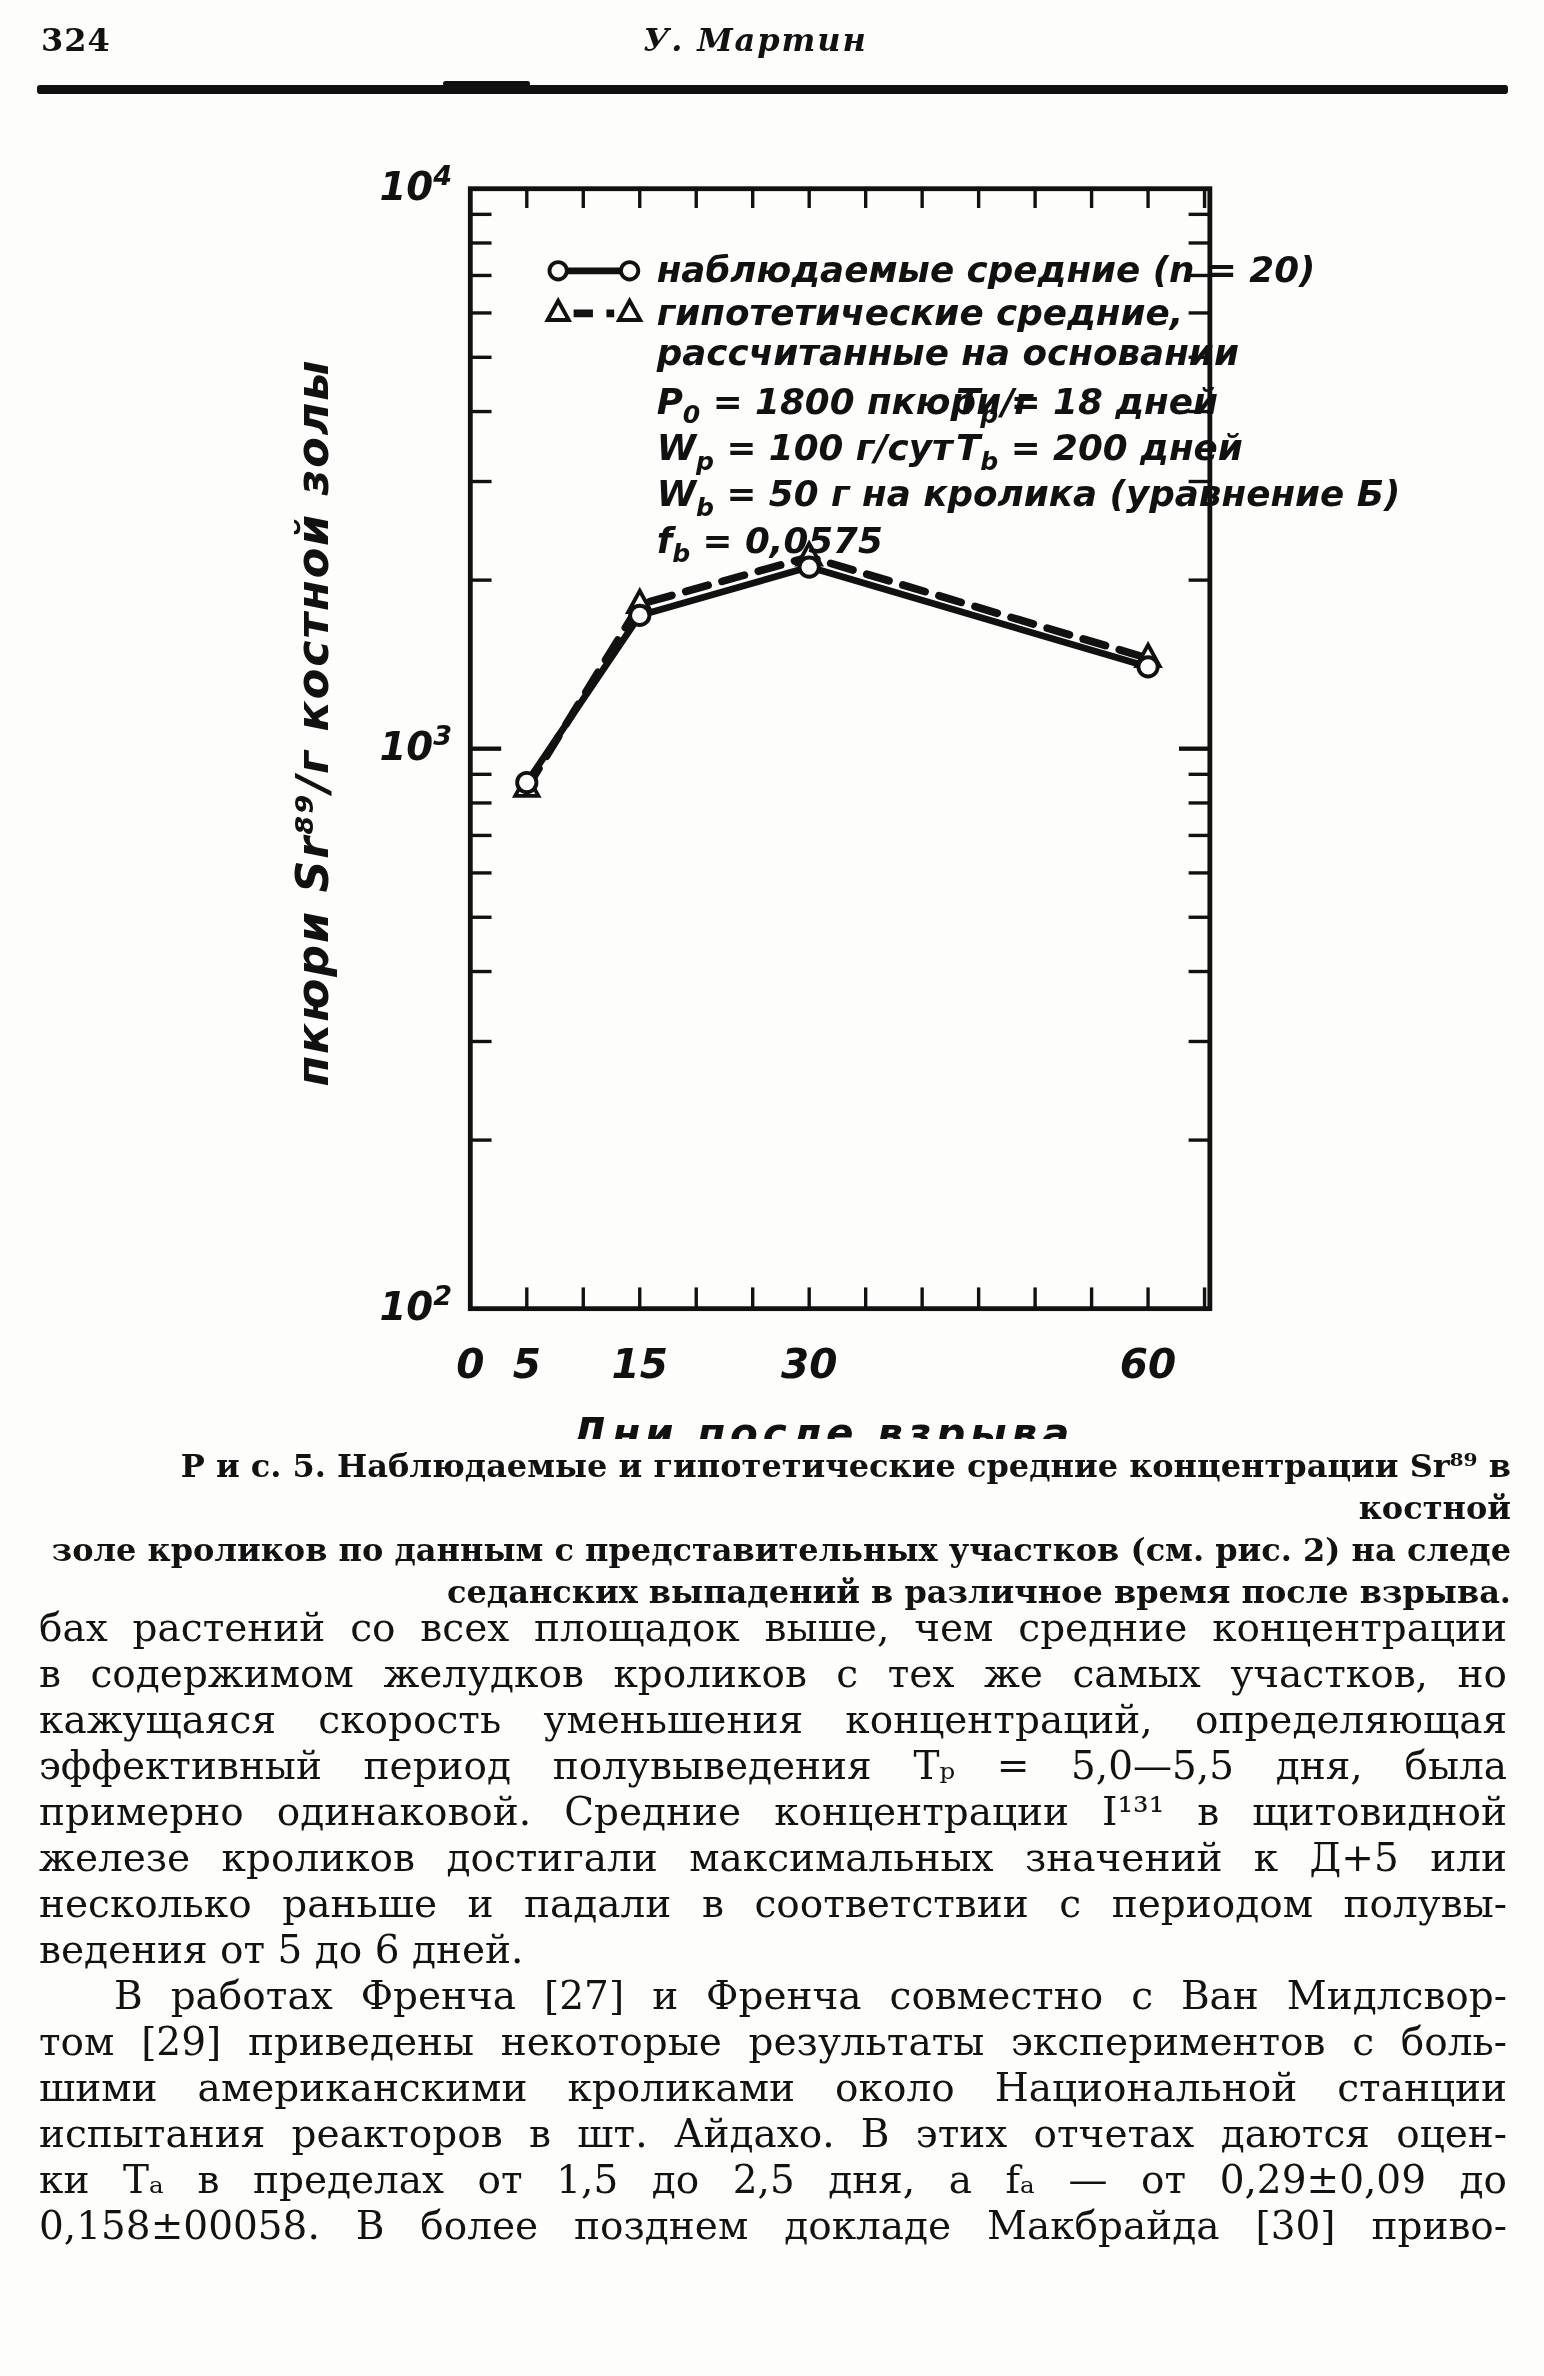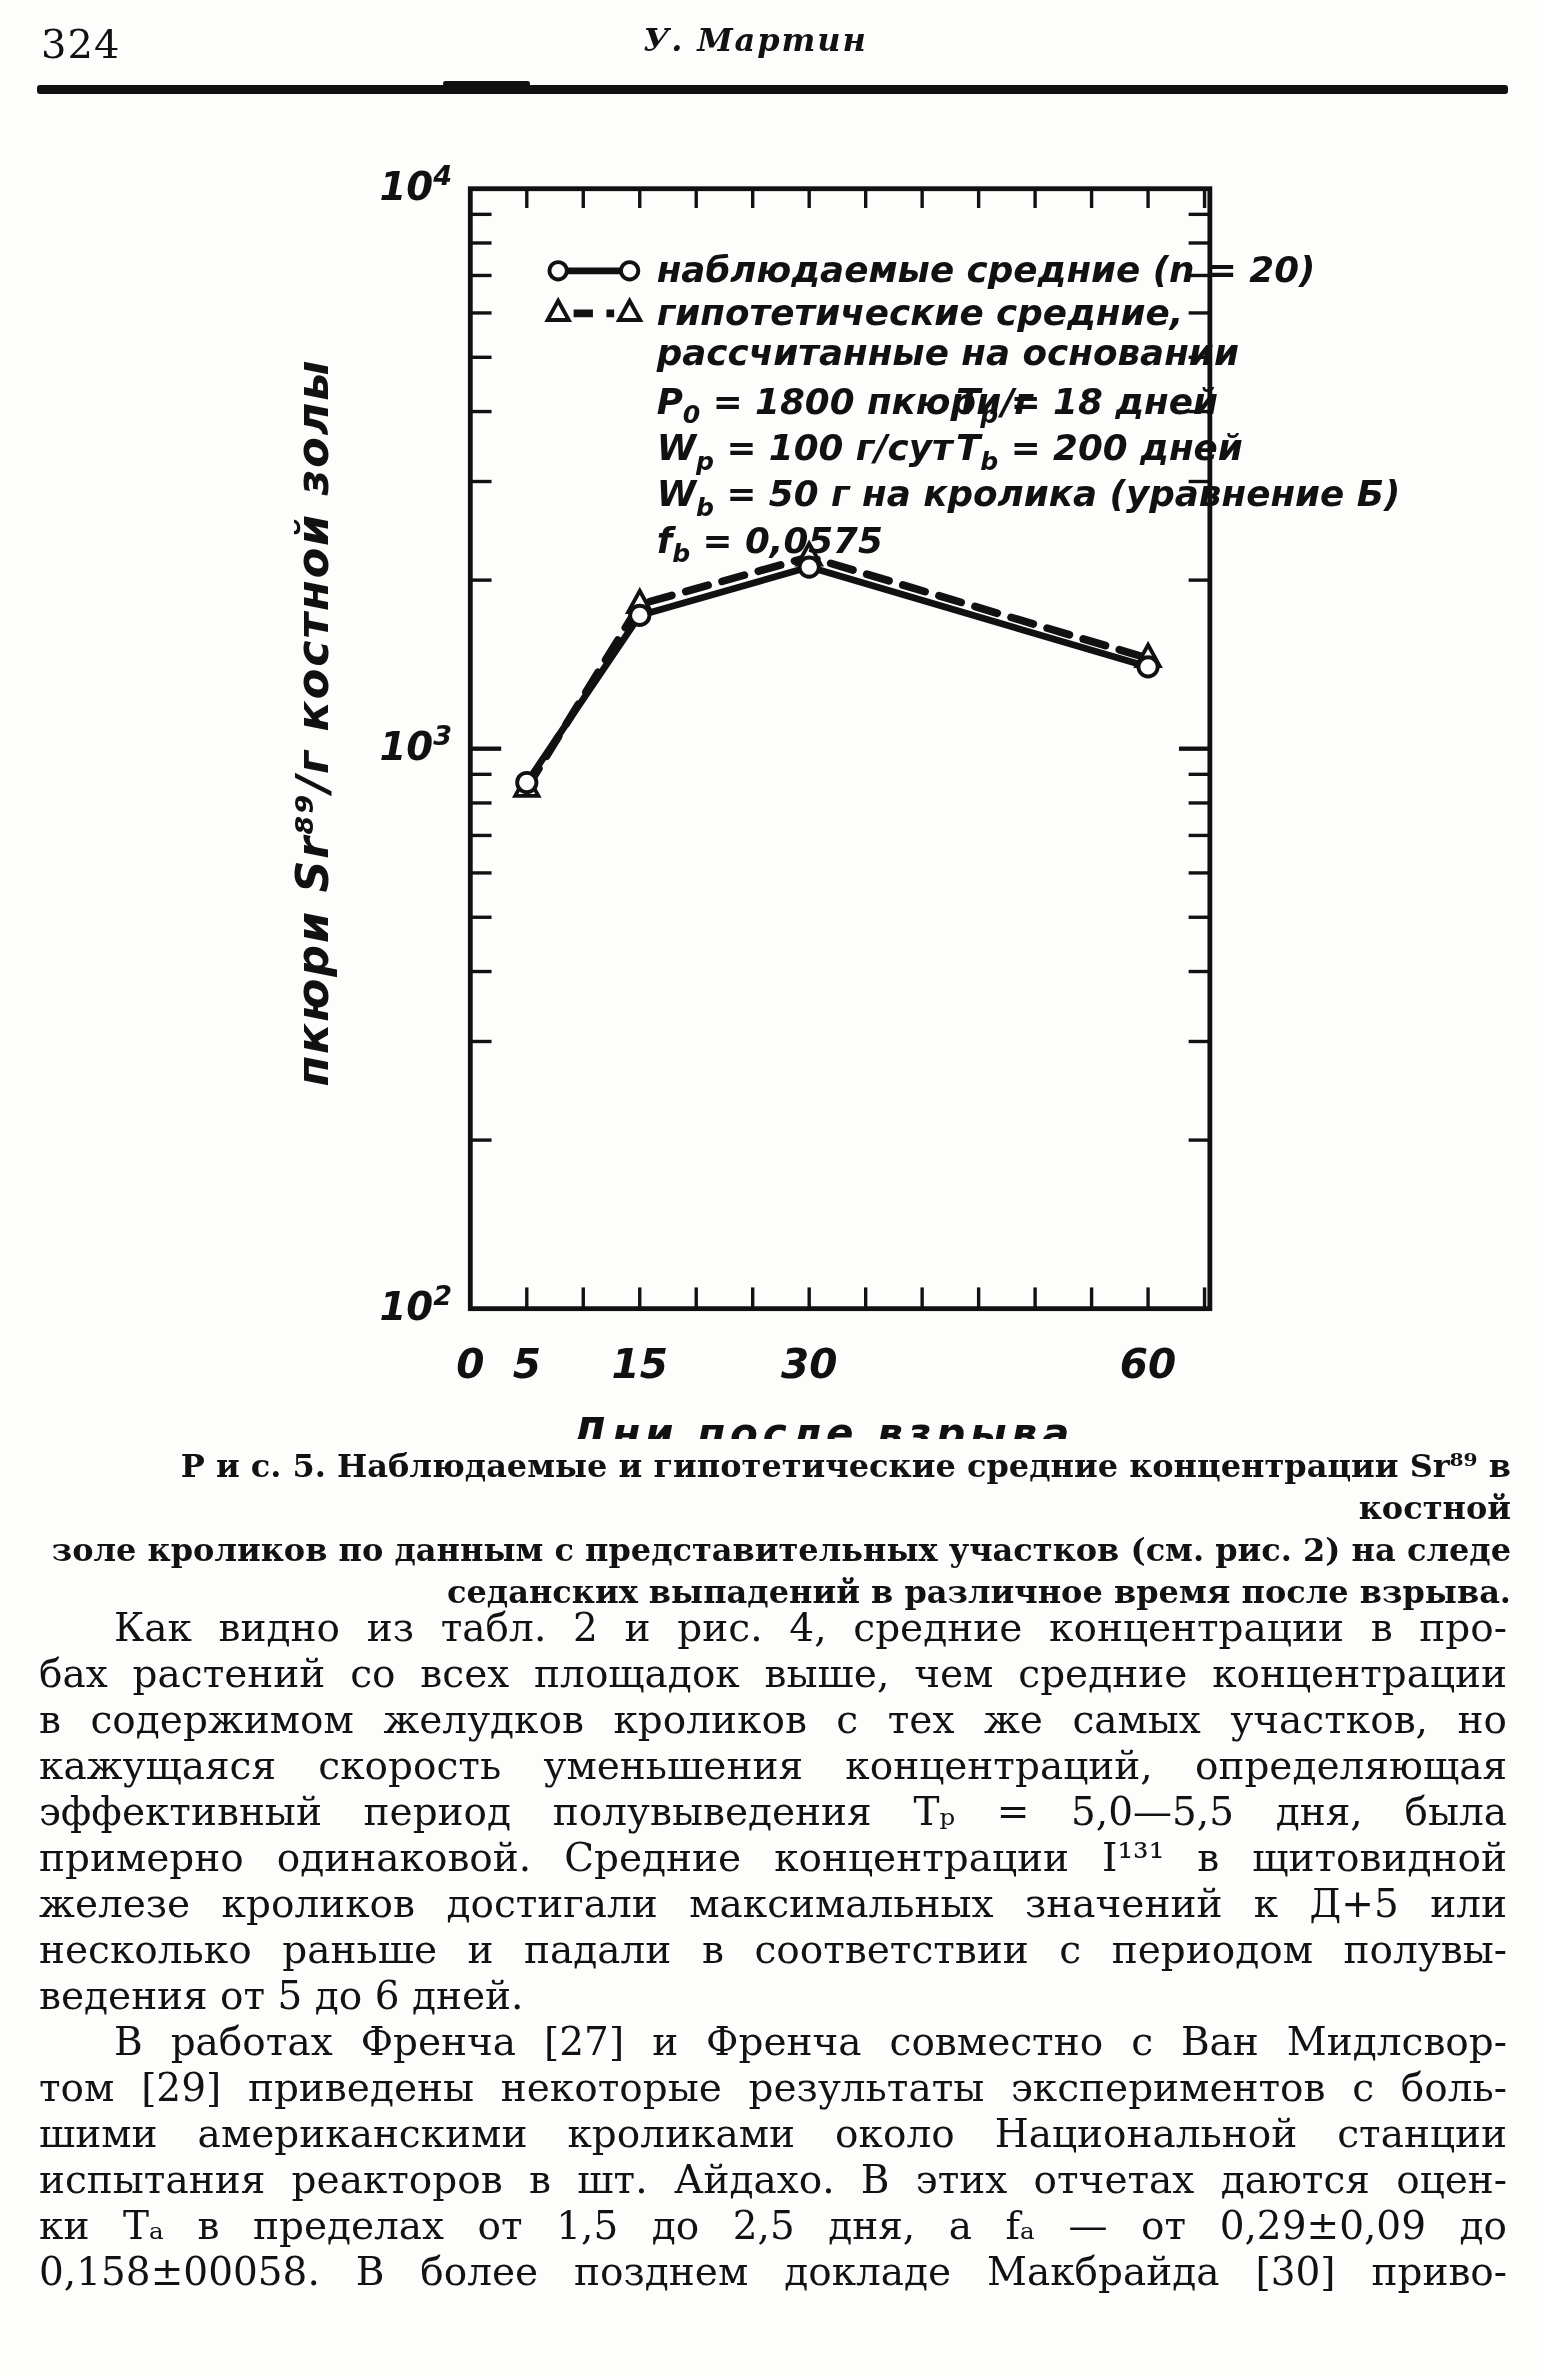--- a/index.html
+++ b/index.html
@@ -1,21 +1,21 @@
 <!DOCTYPE html>
 <html><head>
 <meta charset="utf-8">
 <style>
   html,body{margin:0;padding:0;background:#e8e8e4;}
   .page{
     position:relative;width:1545px;height:2376px;margin:0 auto;
     background:#fdfdfb;color:#121212;overflow:hidden;
     font-family:"DejaVu Serif","Liberation Serif",serif;
   }
-  .hdr-num{position:absolute;left:41px;top:21px;font-size:40px;font-weight:normal;letter-spacing:1px;}
+  .hdr-num{position:absolute;left:41px;top:21px;font-size:32px;font-weight:bold;letter-spacing:1px;}
   .hdr-title{position:absolute;left:0;right:58px;top:21px;text-align:center;font-size:32px;font-weight:bold;font-style:italic;letter-spacing:1.9px;margin-left:24px;}
   .hdr-rule{position:absolute;left:37px;top:85px;width:1471px;height:8.7px;background:#101010;border-radius:2.9px;}
   .hdr-rule:after{content:"";position:absolute;left:406px;top:-3.9px;width:87px;height:4.8px;background:#101010;border-radius:2.9px;}
   .figure{position:absolute;left:0;top:97px;width:1545px;height:1342px;}
   svg text{font-family:"DejaVu Sans","Liberation Sans",sans-serif;}
   .caption{position:absolute;left:34px;top:1445px;width:1477px;text-align:right;
     font-size:32px;font-weight:bold;line-height:42px;}
   .body-text{position:absolute;left:39px;top:1605px;width:1468px;font-size:39px;line-height:46px;}
   .ln{text-align:justify;text-align-last:justify;white-space:nowrap;}
   .ln.last{text-align-last:left;white-space:normal;}
@@ -135,21 +135,20 @@
       </svg>
   </div>
 
   <div class="caption">
     <div>Р и с. 5. Наблюдаемые и гипотетические средние концентрации Sr⁸⁹ в костной</div>
     <div>золе кроликов по данным с представительных участков (см. рис. 2) на следе</div>
     <div>седанских выпадений в различное время после взрыва.</div>
   </div>
 
   <div class="body-text">
-    <div class="ln ind">Как видно из табл. 2 и рис. 4, средние концентрации в про-</div>
     <div class="ln">бах растений со всех площадок выше, чем средние концентрации</div>
     <div class="ln">в содержимом желудков кроликов с тех же самых участков, но</div>
     <div class="ln">кажущаяся скорость уменьшения концентраций, определяющая</div>
     <div class="ln">эффективный период полувыведения Tₚ = 5,0—5,5 дня, была</div>
     <div class="ln">примерно одинаковой. Средние концентрации I¹³¹ в щитовидной</div>
     <div class="ln">железе кроликов достигали максимальных значений к Д+5 или</div>
     <div class="ln">несколько раньше и падали в соответствии с периодом полувы-</div>
     <div class="ln last">ведения от 5 до 6 дней.</div>
     <div class="ln ind">В работах Френча [27] и Френча совместно с Ван Мидлсвор-</div>
     <div class="ln">том [29] приведены некоторые результаты экспериментов с боль-</div>

